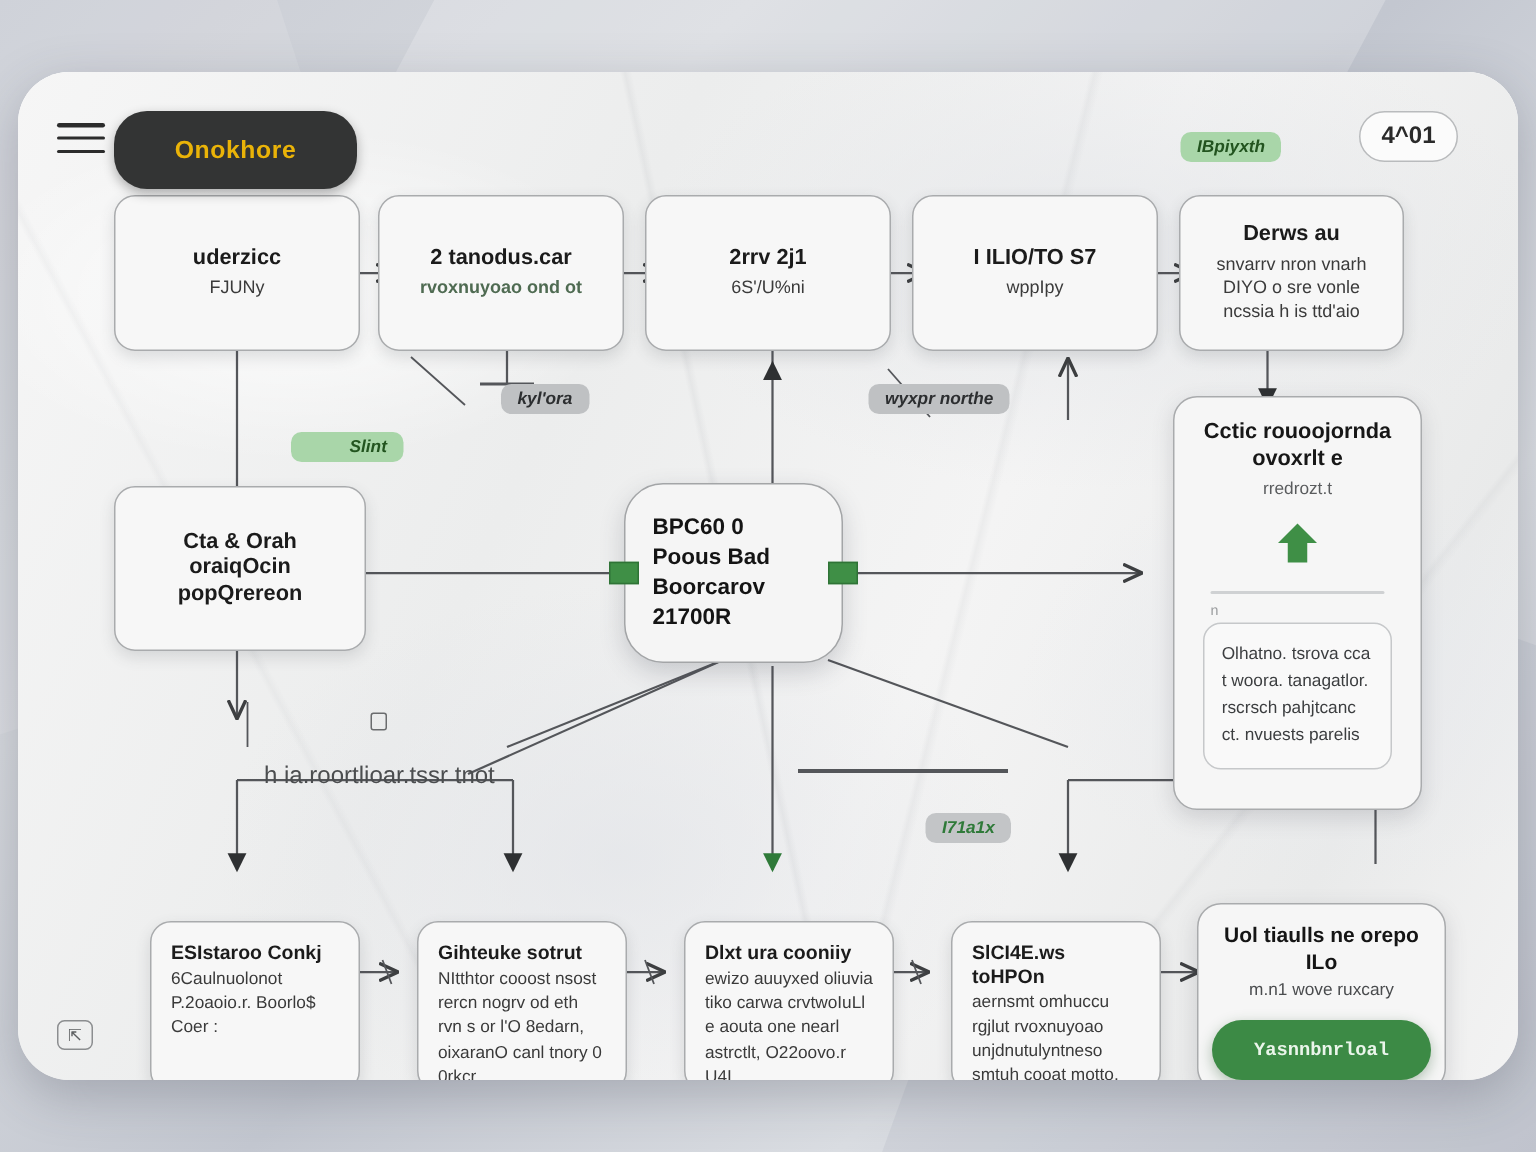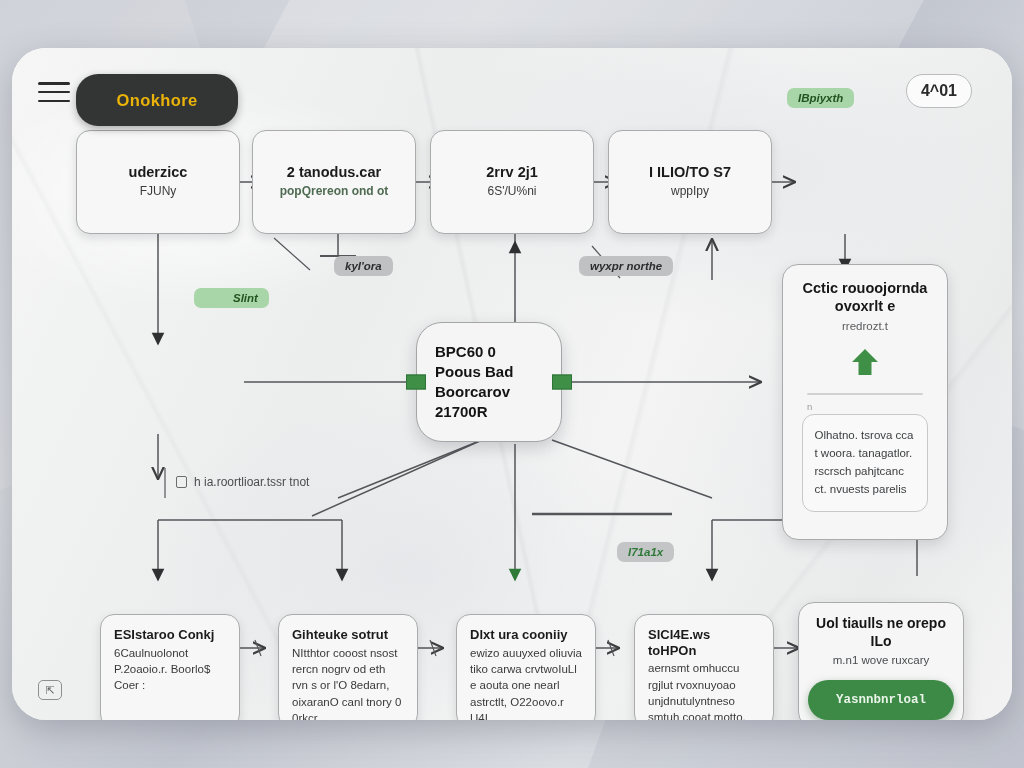--- a/index.html
+++ b/index.html
@@ -198,22 +198,22 @@
     display:flex; align-items:center; justify-content:center;
     cursor:pointer;
     font-style:italic;
   }
   .badge.green { background:#a9d6a9; color:#22541f; }
   .badge.grey  { background:#bfc1c3; color:#2c2e30; }
   .badge.grey-green { background:#c3c5c7; color:#2f7a39; }
 
   .note {
     position:absolute; z-index:3;
-    display:flex; align-items:center; gap:7px;
-    font-size:12px; color:#4b4d4f;
+    display:flex; align-items:center; gap:22px;
+    font-size:16px; color:#4b4d4f;flex-direction:column;
   }
   .note .note-ico {
     width:11px; height:12px; border:1.3px solid #6a6c6e; border-radius:2px;
   }
 </style>
 </head>
 <body>
 
 <div class="bg-shape s1"></div>
 <div class="bg-shape s2"></div>
@@ -304,34 +304,43 @@
     <div class="count-pill">4^01</div>
     <div class="corner-icon">⇱</div>
 
     <div class="node" style="left:64px; top:82px; width:164px; height:104px;">
       <div class="n-title">uderzicc</div>
       <div class="n-sub grey">FJUNy</div>
     </div>
 
     <div class="node" style="left:240px; top:82px; width:164px; height:104px;">
       <div class="n-title">2 tanodus.car</div>
-      <div class="n-sub">popQrereon  ond ot</div>
+      <div class="n-sub">rvoxnuyoao  ond ot</div>
     </div>
 
     <div class="node" style="left:418px; top:82px; width:164px; height:104px;">
       <div class="n-title">2rrv 2j1</div>
       <div class="n-sub grey">6S'/U%ni</div>
     </div>
 
     <div class="node" style="left:596px; top:82px; width:164px; height:104px;">
       <div class="n-title">I ILIO/TO S7</div>
       <div class="n-sub grey">wppIpy</div>
     </div>
 
-
+    <div class="node" style="left:774px; top:82px; width:150px; height:104px;">
+      <div class="n-title">Derws au</div>
+      <div class="n-sub grey">snvarrv nron vnarh  DIYO o sre vonle  ncssia h is ttd'aio</div>
+    </div>
+
+    <div class="node" style="left:64px; top:276px; width:168px; height:110px;">
+      <div class="n-title">Cta &amp; Orah</div>
+      <div class="n-title">oraiqOcin</div>
+      <div class="n-title">popQrereon</div>
+    </div>
 
     <div class="hub" style="left:404px; top:274px; width:146px; height:120px;">
       <div class="handle left"></div>
       <div class="handle right"></div>
       <div class="h-line">BPC60 0</div>
       <div class="h-line">Poous Bad</div>
       <div class="h-line">Boorcarov</div>
       <div class="h-line">21700R</div>
     </div>
 

